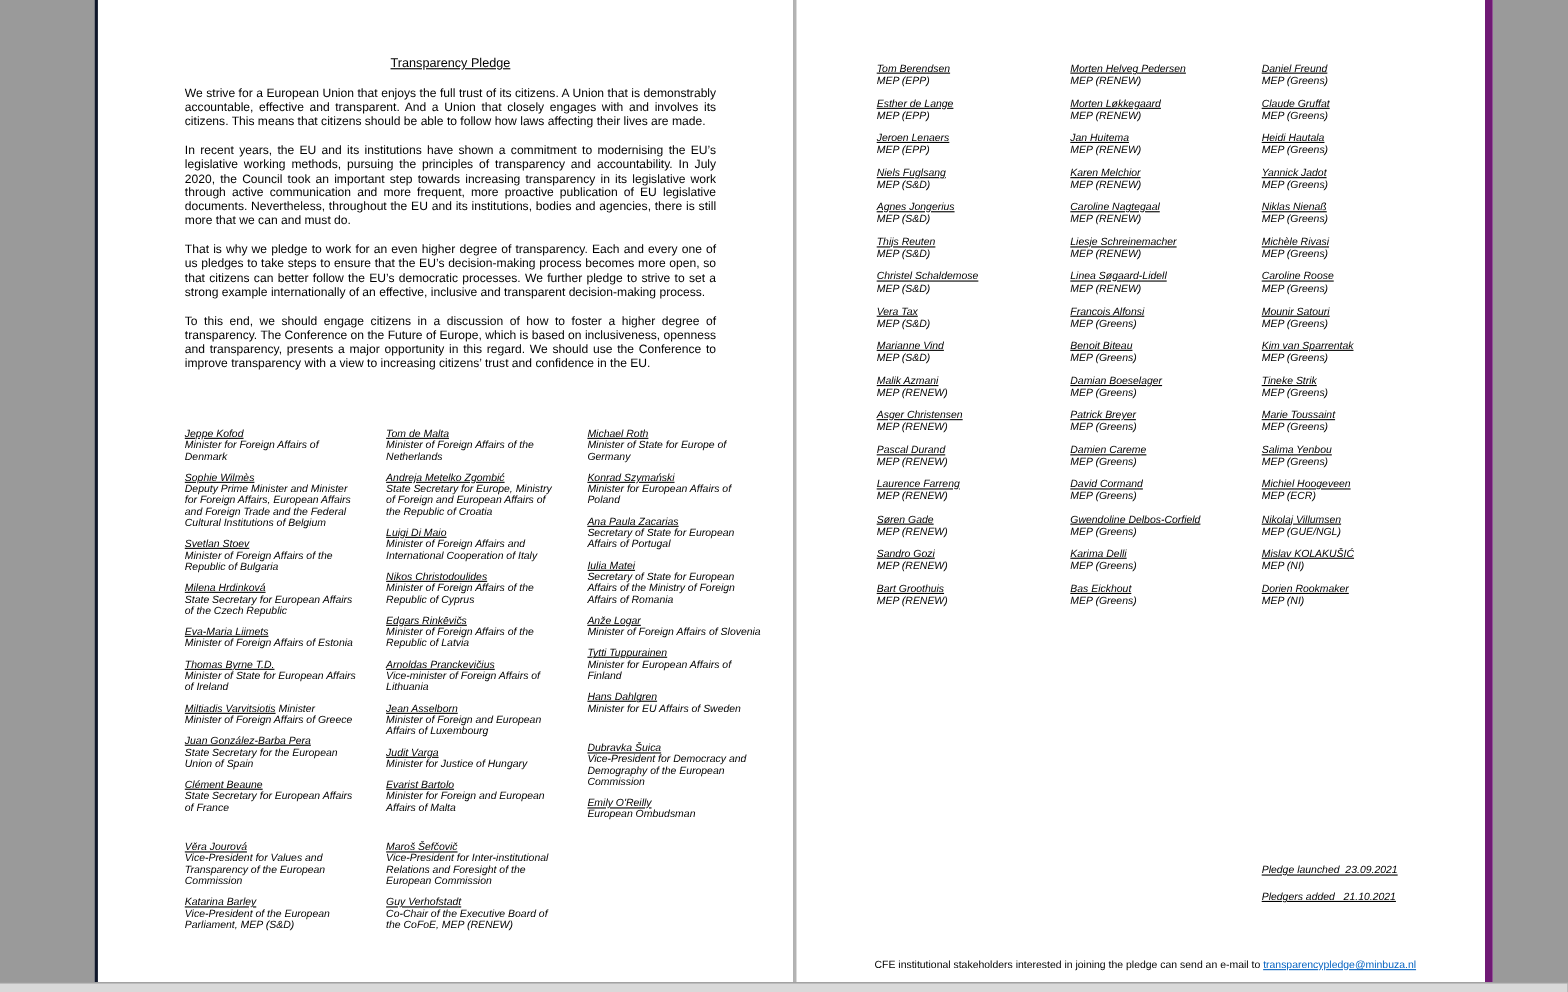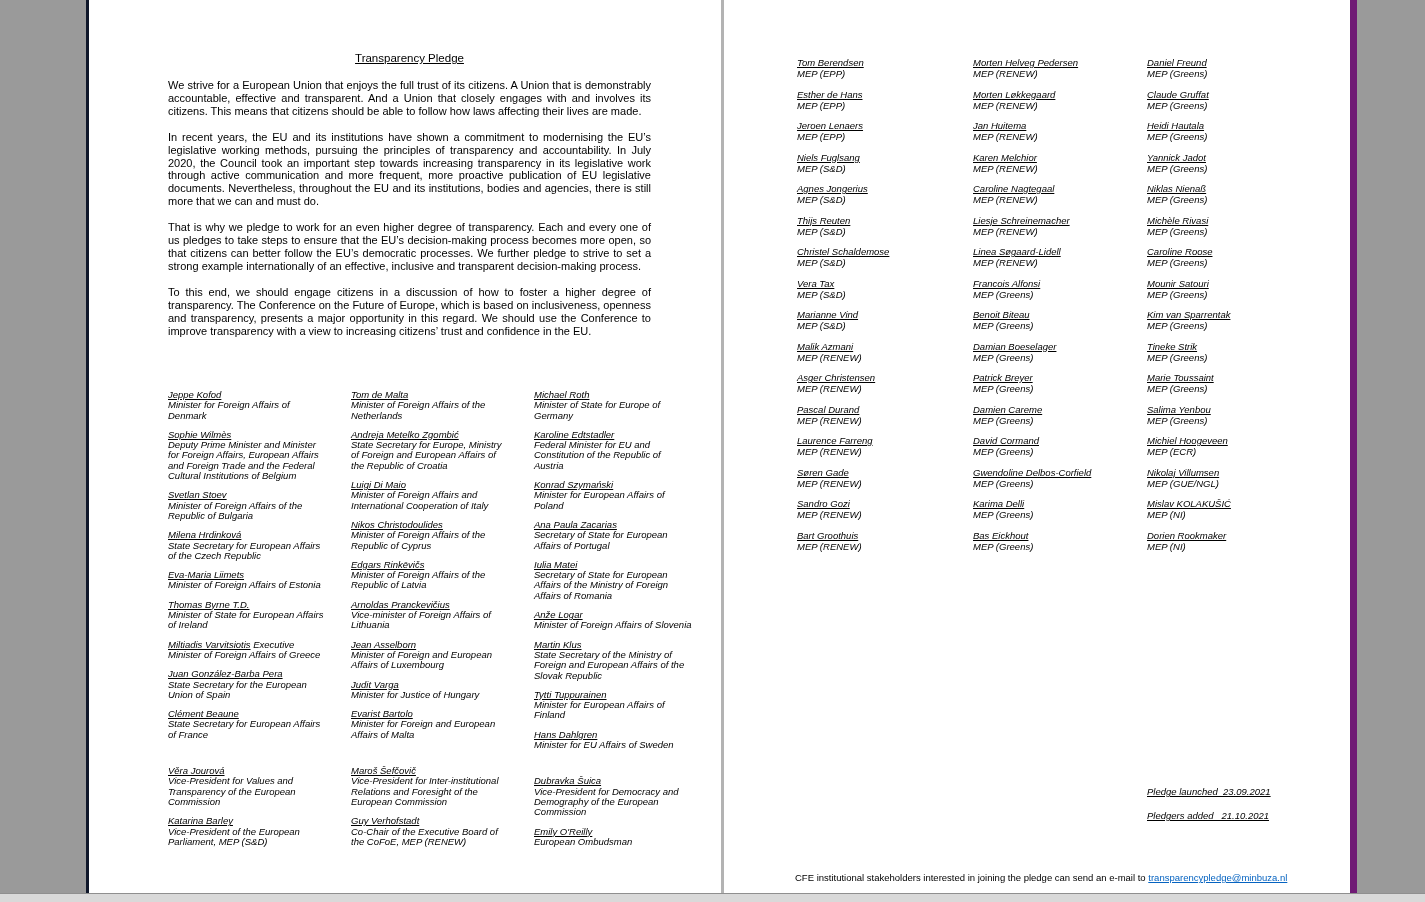--- a/index.html
+++ b/index.html
@@ -105,21 +105,21 @@
   </div>
           <div class="m-entry">
     <span class="m-name">Eva-Maria Liimets</span>
     <span class="m-title">Minister of Foreign Affairs of Estonia</span>
   </div>
           <div class="m-entry">
     <span class="m-name">Thomas Byrne T.D.</span>
     <span class="m-title">Minister of State for European Affairs of Ireland</span>
   </div>
           <div class="m-entry">
-    <span class="m-name">Miltiadis Varvitsiotis</span><span class="m-suffix"> Executive</span>
+    <span class="m-name">Miltiadis Varvitsiotis</span><span class="m-suffix"> Minister</span>
     <span class="m-title">Minister of Foreign Affairs of Greece</span>
   </div>
           <div class="m-entry">
     <span class="m-name">Juan González-Barba Pera</span>
     <span class="m-title">State Secretary for the European Union of Spain</span>
   </div>
           <div class="m-entry">
     <span class="m-name">Clément Beaune</span>
     <span class="m-title">State Secretary for European Affairs of France</span>
   </div>
@@ -177,42 +177,34 @@
     <span class="m-name">Guy Verhofstadt</span>
     <span class="m-title">Co-Chair of the Executive Board of the CoFoE, MEP (RENEW)</span>
   </div>
         </div>
       <div class="min-col">
           <div class="m-entry">
     <span class="m-name">Michael Roth</span>
     <span class="m-title">Minister of State for Europe of Germany</span>
   </div>
           <div class="m-entry">
-    <span class="m-name">Karoline Edtstadler</span>
-    <span class="m-title">Federal Minister for EU and Constitution of the Republic of Austria</span>
-  </div>
-          <div class="m-entry">
     <span class="m-name">Konrad Szymański</span>
     <span class="m-title">Minister for European Affairs of Poland</span>
   </div>
           <div class="m-entry">
     <span class="m-name">Ana Paula Zacarias</span>
     <span class="m-title">Secretary of State for European Affairs of Portugal</span>
   </div>
           <div class="m-entry">
     <span class="m-name">Iulia Matei</span>
     <span class="m-title">Secretary of State for European Affairs of the Ministry of Foreign Affairs of Romania</span>
   </div>
           <div class="m-entry">
     <span class="m-name">Anže Logar</span>
     <span class="m-title">Minister of Foreign Affairs of Slovenia</span>
-  </div>
-          <div class="m-entry">
-    <span class="m-name">Martin Klus</span>
-    <span class="m-title">State Secretary of the Ministry of Foreign and European Affairs of the Slovak Republic</span>
   </div>
           <div class="m-entry">
     <span class="m-name">Tytti Tuppurainen</span>
     <span class="m-title">Minister for European Affairs of Finland</span>
   </div>
           <div class="m-entry">
     <span class="m-name">Hans Dahlgren</span>
     <span class="m-title">Minister for EU Affairs of Sweden</span>
   </div>
           <div class="m-entry gap-before">
@@ -230,21 +222,21 @@
 
 <div id="page-divider"></div>
 
 <div class="page" id="page2">
   <div class="mep-col" id="mep-col-1">
       <div class="mep-entry">
     <span class="mep-name">Tom Berendsen</span>
     <span class="mep-role">MEP (EPP)</span>
   </div>
       <div class="mep-entry">
-    <span class="mep-name">Esther de Hans</span>
+    <span class="mep-name">Esther de Lange</span>
     <span class="mep-role">MEP (EPP)</span>
   </div>
       <div class="mep-entry">
     <span class="mep-name">Jeroen Lenaers</span>
     <span class="mep-role">MEP (EPP)</span>
   </div>
       <div class="mep-entry">
     <span class="mep-name">Niels Fuglsang</span>
     <span class="mep-role">MEP (S&amp;D)</span>
   </div>

